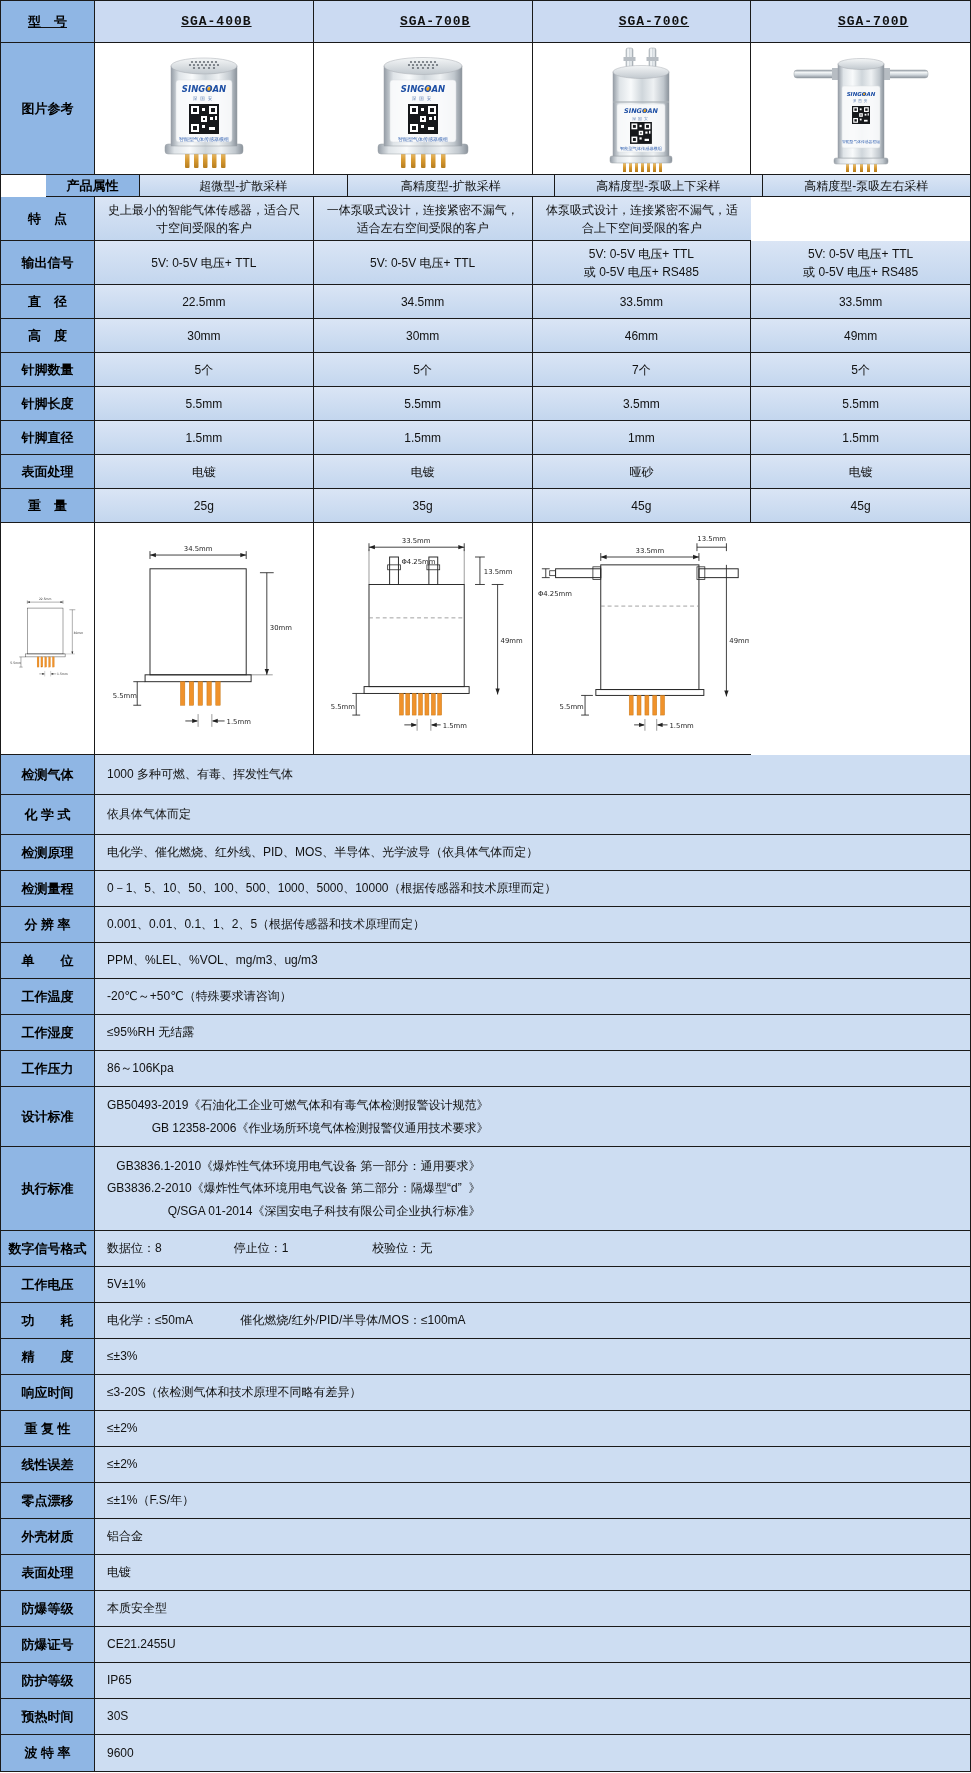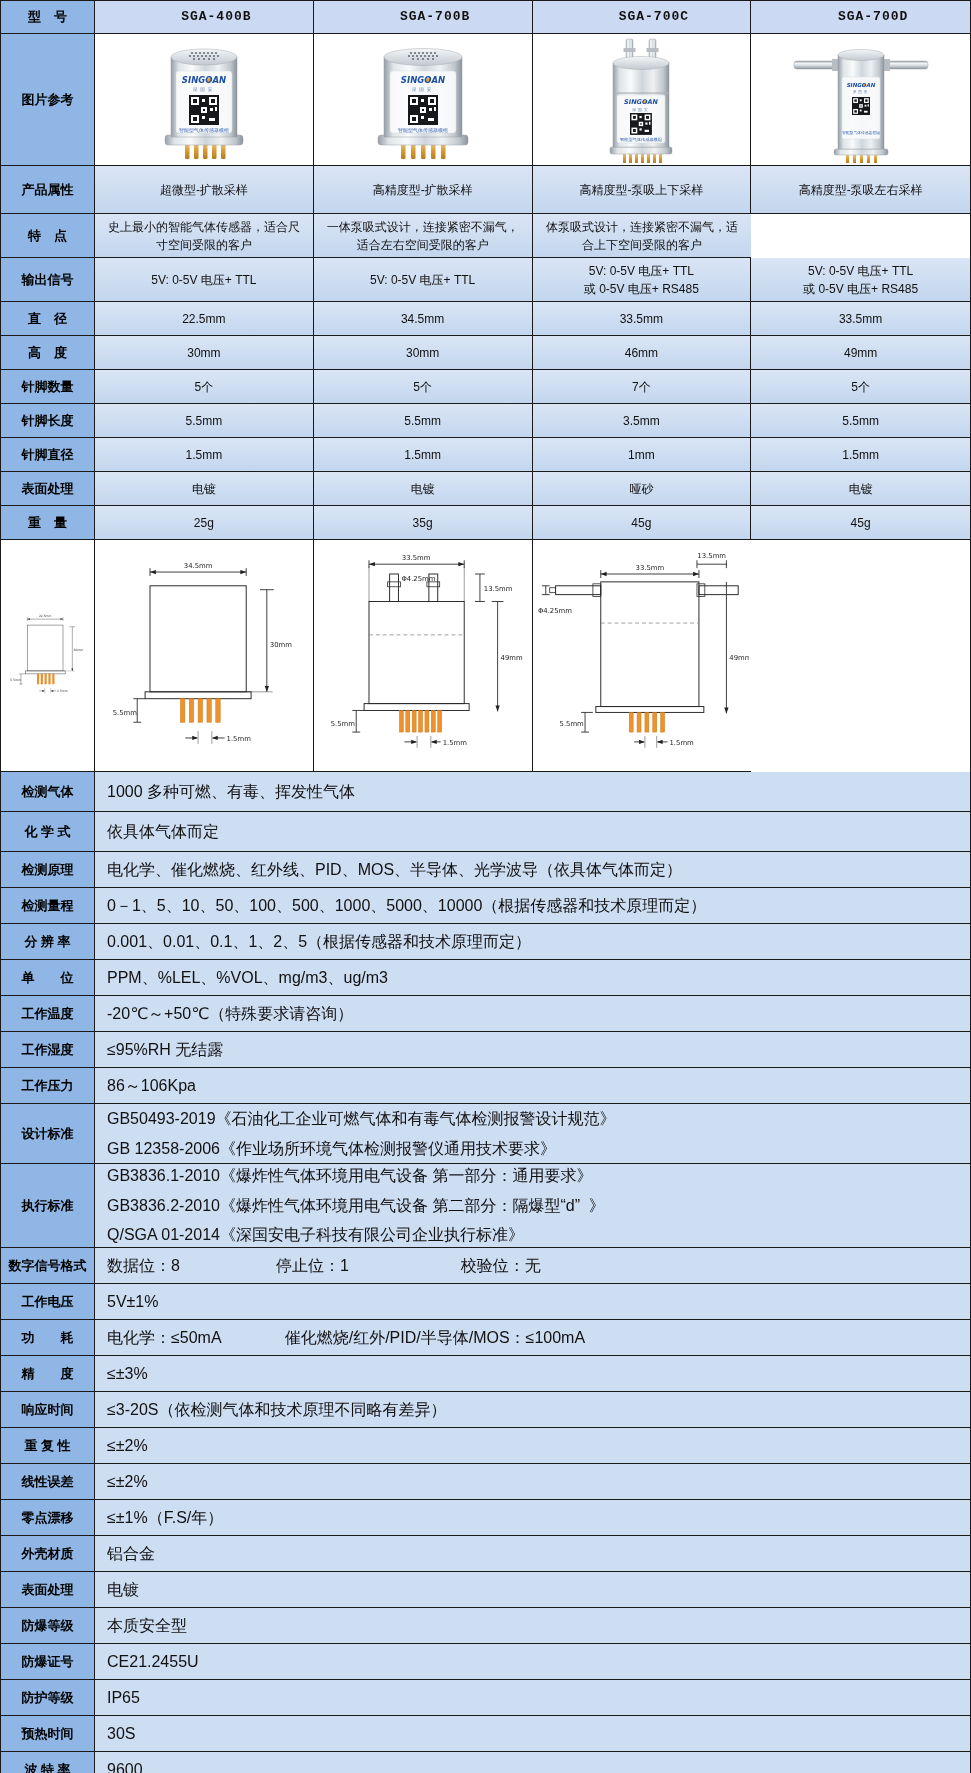--- a/index.html
+++ b/index.html
@@ -21,26 +21,26 @@
         font-size:12px;line-height:1.5;overflow:hidden;}
   .row .cell:last-child{border-right:none;}
   .row:last-child .cell{border-bottom:none;}
   .lbl{background:var(--label-bg);font-weight:bold;font-size:13px;color:#000;}
   .model{background:var(--header-bg);font-weight:bold;font-size:13px;
          font-family:"Liberation Mono","DejaVu Sans Mono",monospace;letter-spacing:1px;padding-left:25px;}
   .val{background:linear-gradient(180deg,var(--cell-top) 0%,var(--cell-bot) 100%);
        white-space:pre-line;padding:4px 8px;}
   .imgcell{background:#fff;padding:4px;}
   .diagcell{background:#fff;align-items:flex-start;padding-top:4px;}
-  .specval{background:var(--spec-bg);justify-content:flex-start;text-align:left;
-           padding:0 12px;white-space:pre-wrap;line-height:1.85;font-size:16px;}
+  .specval{background:var(--spec-bg);justify-content:flex-start;text-align:right;
+           padding:0 12px;white-space:pre-wrap;line-height:1.85;font-size:12px;}
   
-  .h-head{height:33px;}
+  .h-head{height:42px;text-decoration:underline;}
   .h-img{height:132px;}
-  .h-attr{height:48px;}
+  .h-attr{height:22px;margin-left:45px;}
   .h-feat{height:44px;}
   .h-out{height:44px;}
   .h-dim{height:34px;}
   .h-diag{height:232px;}
   .h-spec{height:36px;}
   .h-spec2{height:40px;}
   .h-std2{height:60px;}
   .h-std3{height:84px;}
   svg text{font-family:"DejaVu Sans","Liberation Sans",sans-serif;}
   .dimln{stroke:#2a2a2a;stroke-width:0.9;fill:none;}

